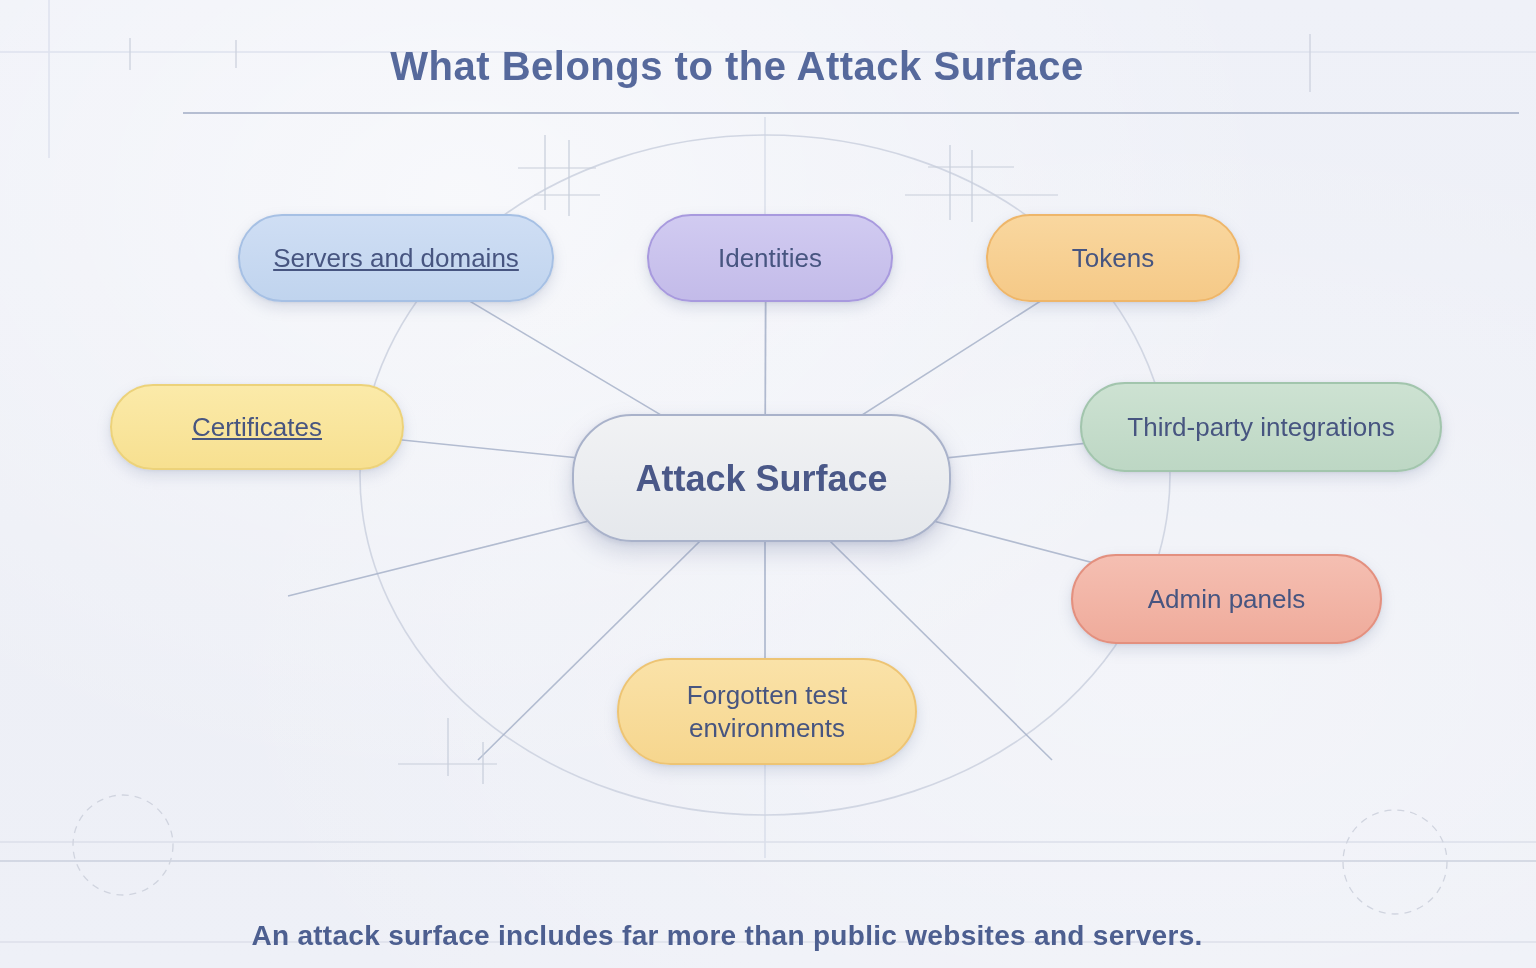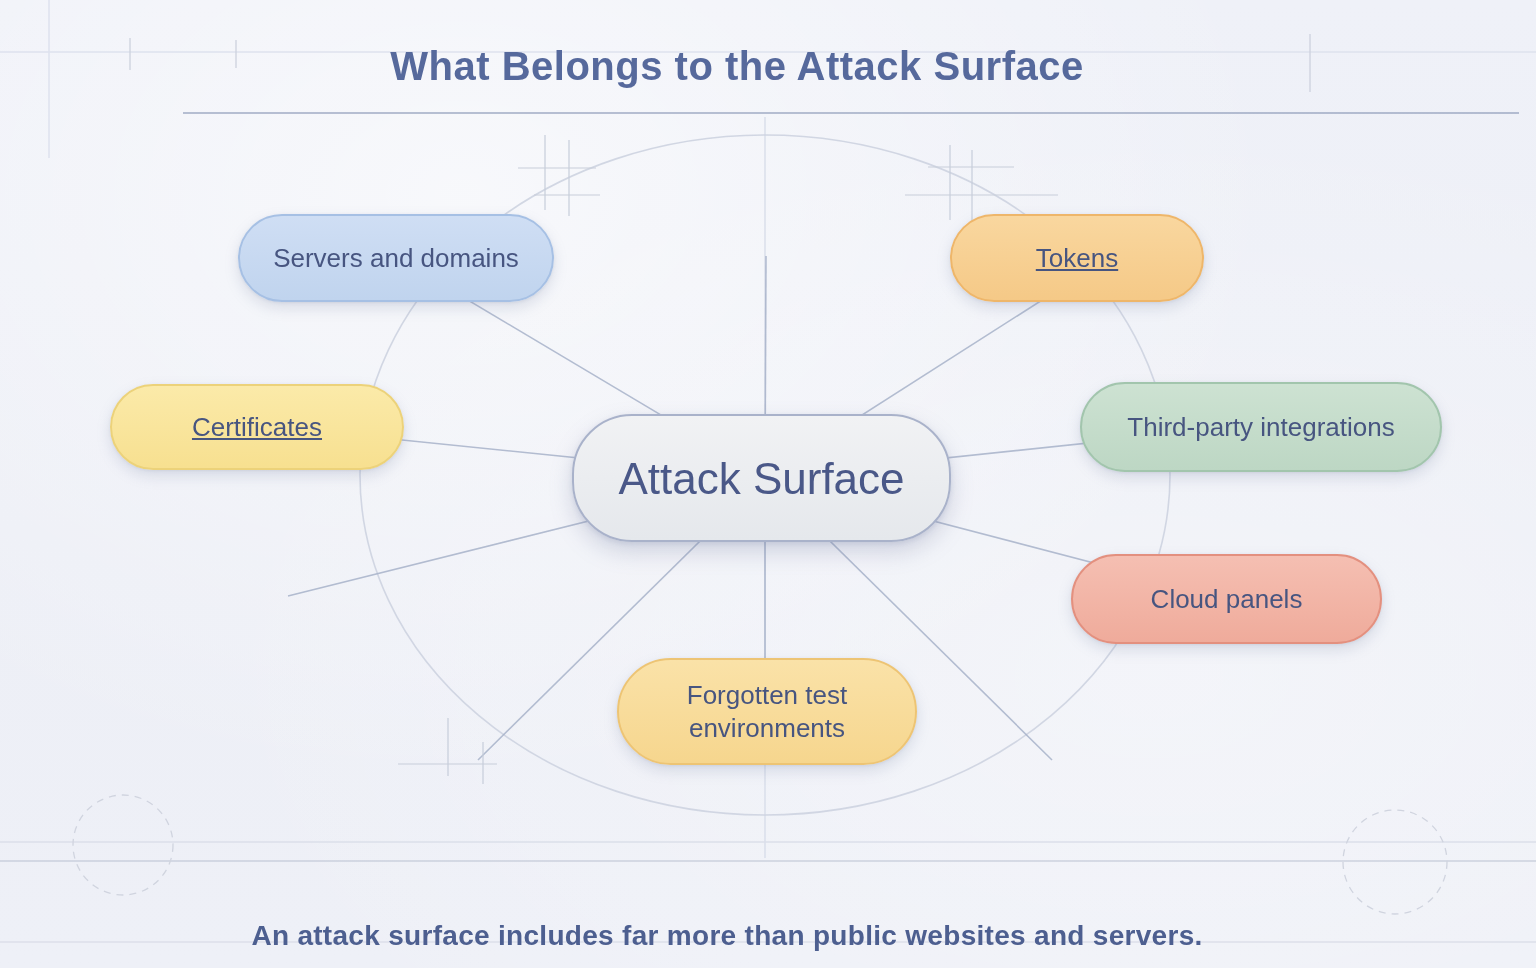--- a/index.html
+++ b/index.html
@@ -37,21 +37,21 @@
     display:flex;align-items:center;justify-content:center;
     border-radius:60px;
     border:2px solid transparent;
     box-shadow:0 6px 14px rgba(120,132,165,.22), 0 1px 3px rgba(120,132,165,.14);
     color:var(--text);
     font-size:26px;font-weight:500;
     text-align:center;
   }
   .node .lbl{display:block;line-height:1.25;}
   .node-center{
-    font-size:44px;font-weight:400;
+    font-size:36px;font-weight:700;
     color:#4a5888;
     box-shadow:0 10px 22px rgba(115,126,160,.28), 0 2px 5px rgba(115,126,160,.16);
   }
   .caption{
     position:absolute;left:0;right:82px;top:896px;
     text-align:center;
     font-size:28px;font-weight:700;
     color:#4d5f90;letter-spacing:.3px;margin-top:24px;
   }
   svg .connector{stroke:var(--connector);stroke-width:1.6;opacity:.85;}
@@ -118,40 +118,43 @@
     <circle class="dashcircle" cx="1395" cy="862" r="52"></circle>
   </svg>
 
   <div class="title">What Belongs to the Attack Surface</div>
   <div class="title-underline"></div>
 
   <div class="node node-center" style="left: 572px; top: 414px; width: 375px; height: 124px; background: linear-gradient(rgb(241, 242, 244), rgb(229, 232, 236)); border-color: rgb(169, 178, 202);">
     <span class="lbl">Attack Surface</span>
   </div>
 
-  <div class="node" style="left: 238px; top: 214px; width: 312px; height: 84px; background: linear-gradient(rgb(207, 222, 244), rgb(192, 212, 238)); border-color: rgb(166, 192, 228);">
+  <div class="node" style="left: 238px; top: 214px; width: 312px; height: 84px; background: linear-gradient(rgb(207, 222, 244), rgb(192, 212, 238)); border-color: rgb(166, 192, 228); text-decoration: underline;">
     <span class="lbl">Servers and domains</span>
   </div>
 
+  <div class="node" style="left: 647px; top: 214px; width: 242px; height: 84px; background: linear-gradient(rgb(209, 203, 241), rgb(195, 187, 233)); border-color: rgb(168, 154, 222);">
+    <span class="lbl">Identities</span>
+  </div>
 
-  <div class="node" style="left: 950px; top: 214px; width: 250px; height: 84px; background: linear-gradient(rgb(249, 215, 159), rgb(245, 201, 135)); border-color: rgb(238, 182, 106); text-decoration: underline;">
+  <div class="node" style="left: 986px; top: 214px; width: 250px; height: 84px; background: linear-gradient(rgb(249, 215, 159), rgb(245, 201, 135)); border-color: rgb(238, 182, 106);">
     <span class="lbl">Tokens</span>
   </div>
 
   <div class="node" style="left: 110px; top: 384px; width: 290px; height: 82px; background: linear-gradient(rgb(251, 234, 169), rgb(247, 224, 144)); border-color: rgb(236, 210, 122); text-decoration: underline;">
     <span class="lbl">Certificates</span>
   </div>
 
   <div class="node" style="left: 1080px; top: 382px; width: 358px; height: 86px; background: linear-gradient(rgb(205, 226, 210), rgb(189, 215, 196)); border-color: rgb(162, 197, 173); justify-content: center;">
     <span class="lbl">Third-party integrations</span>
   </div>
 
 
   <div class="node" style="left: 1071px; top: 554px; width: 307px; height: 86px; background: linear-gradient(rgb(245, 191, 178), rgb(239, 171, 155)); border-color: rgb(227, 144, 127);">
-    <span class="lbl">Cloud panels</span>
+    <span class="lbl">Admin panels</span>
   </div>
 
   <div class="node" style="left: 617px; top: 658px; width: 296px; height: 103px; background: linear-gradient(rgb(250, 226, 168), rgb(246, 214, 142)); border-color: rgb(237, 196, 116);">
     <span class="lbl" style="max-width:215px;">Forgotten test environments</span>
   </div>
 
   <div class="caption">An attack surface includes far more than public websites and servers.</div>
 
 </div>
 

